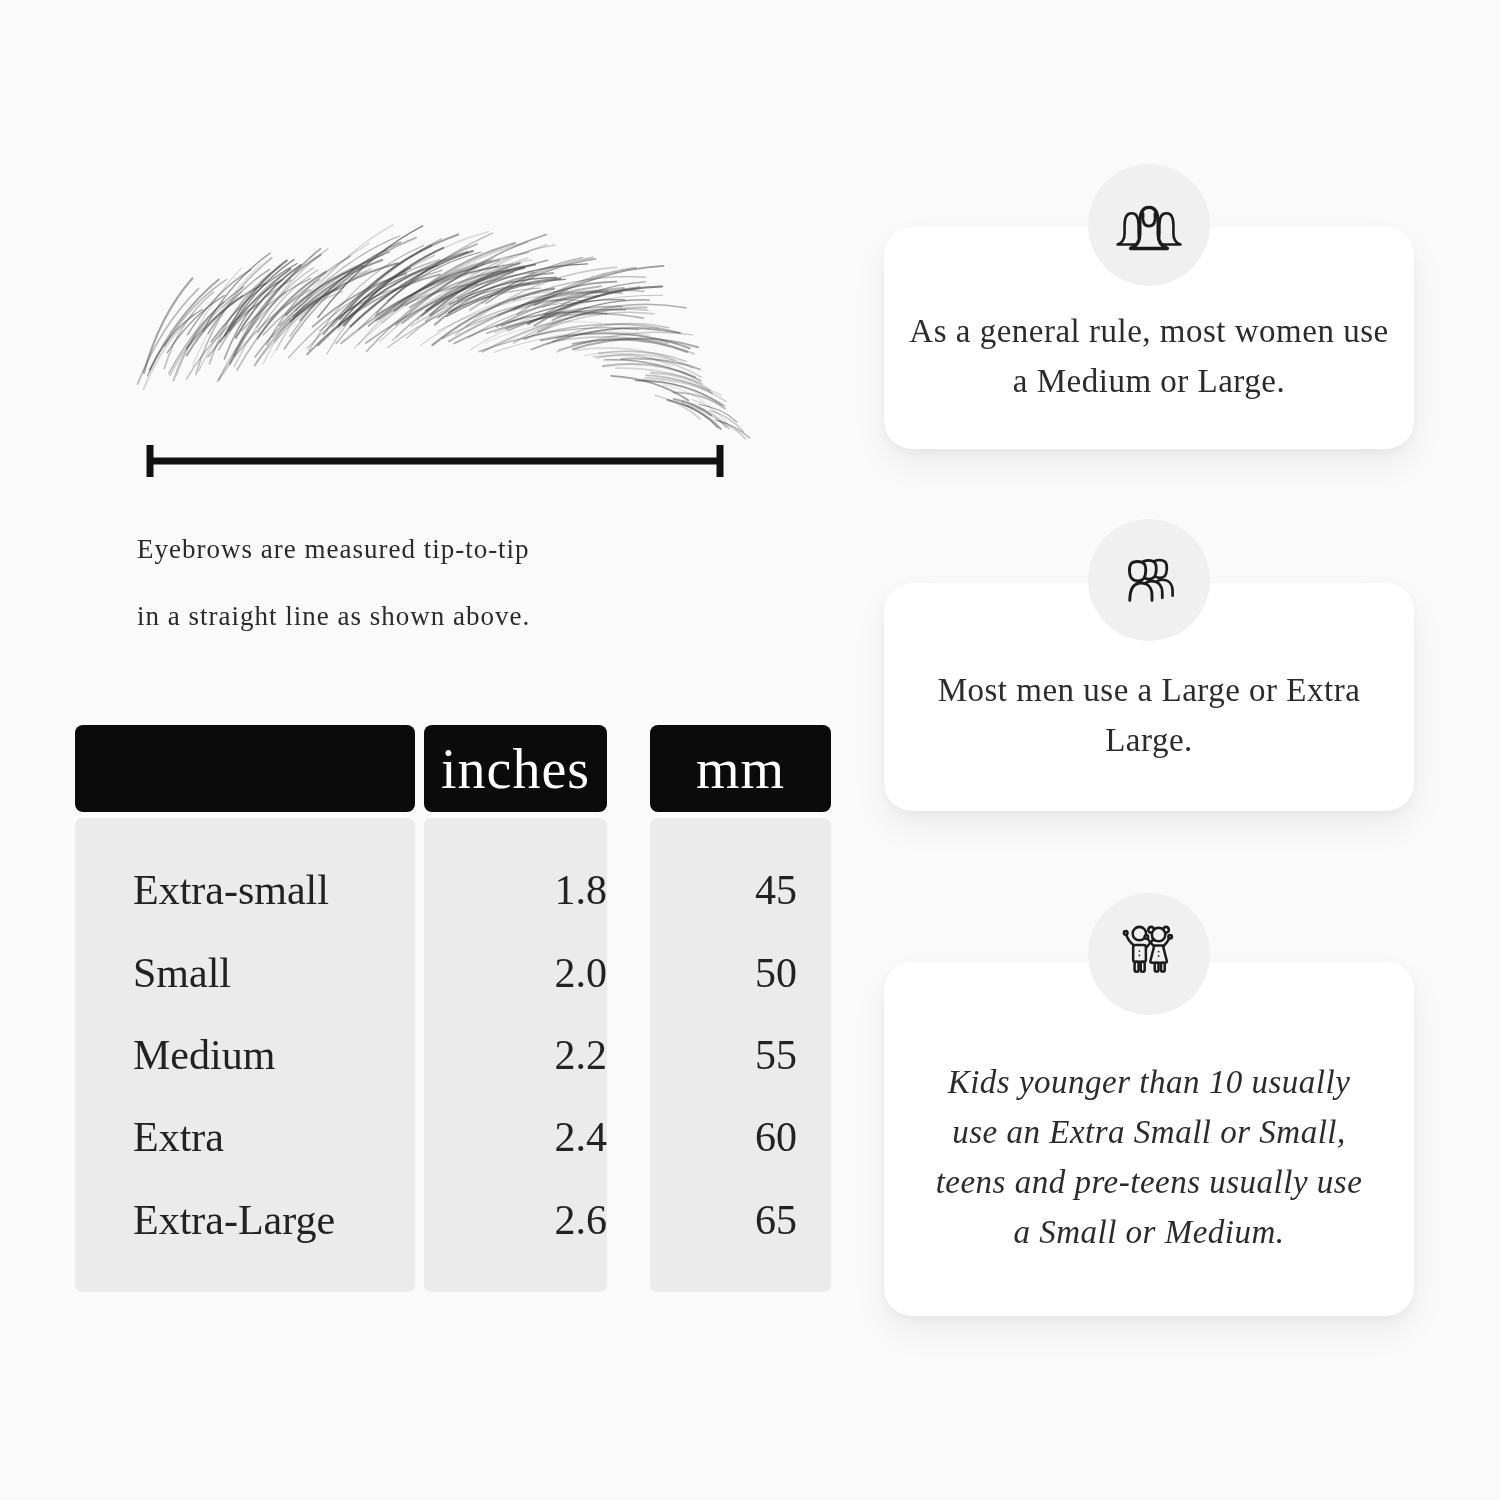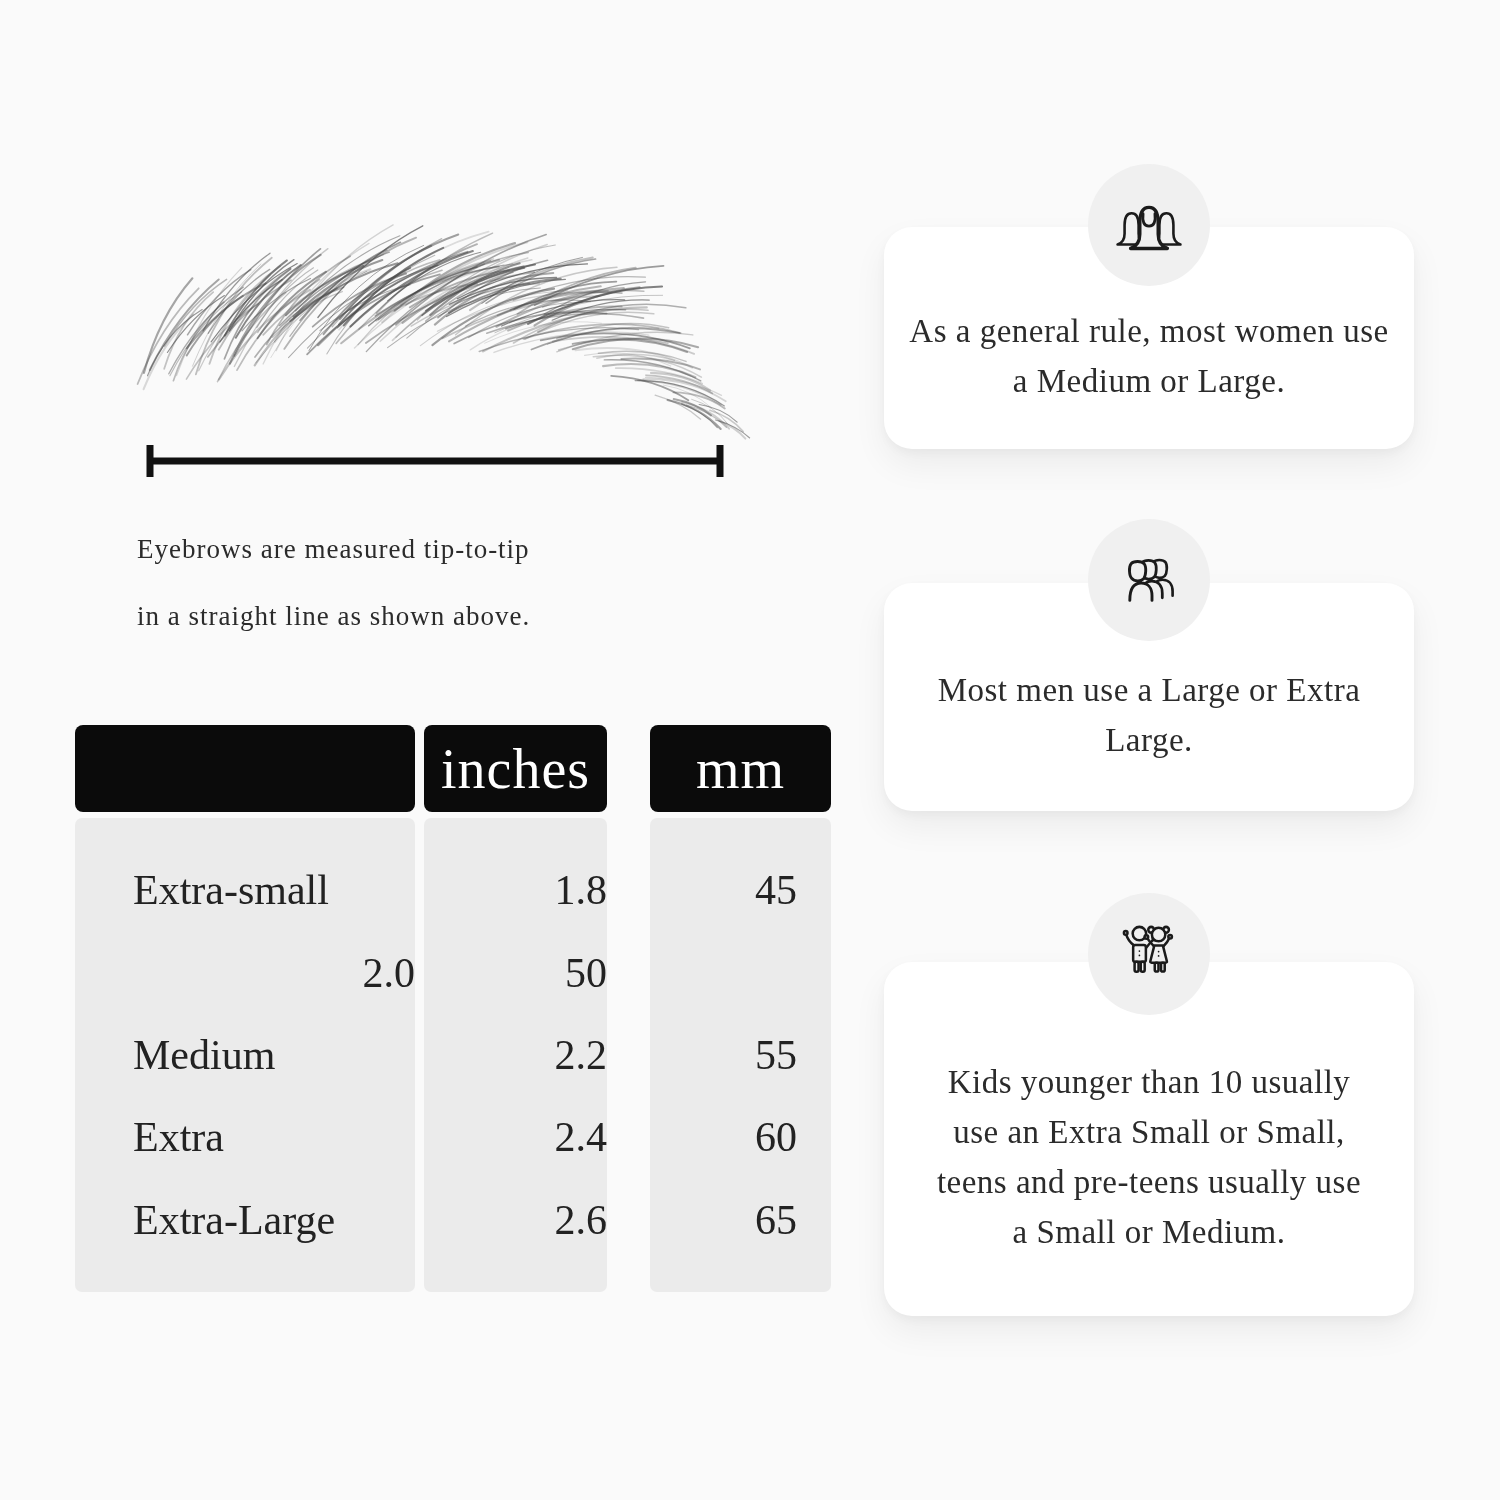--- a/index.html
+++ b/index.html
@@ -41,21 +41,21 @@
   
   .card{
     position:absolute;left:884px;width:530px;background:#fff;border-radius:28px;
     box-shadow:0 16px 34px rgba(0,0,0,.06), 0 4px 10px rgba(0,0,0,.035);
     display:flex;align-items:center;justify-content:center;
     padding:60px 25px 25px;box-sizing:border-box;text-align:center;
   }
   .card .card-text{font-size:33px;line-height:50px;letter-spacing:.5px;color:#2b2b2b;}
   .card1{top:227px;height:222px;}
   .card2{top:583px;height:228px;}
-  .card3{top:962px;height:354px;}
+  .card3{top:962px;height:354px;font-style:italic;}
   .card1 .card-text{max-width:500px;}
   .card2 .card-text{max-width:430px;}
   .card3 .card-text{max-width:432px;}
 
   .icon-circle{
     position:absolute;left:1088px;width:122px;height:122px;border-radius:50%;
     background:#f0f0f0;display:flex;align-items:center;justify-content:center;
   }
   .circ1{top:164px;} .circ2{top:519px;} .circ3{top:893px;}
   .icon-circle svg{width:72px;height:72px;}
@@ -278,20 +278,21 @@
   <div class="tbody-block col2"></div>
   <div class="tbody-block col3"></div>
 
   <div class="trows">
     <div class="trow">
       <div class="cell lbl">Extra-small</div>
       <div class="cell num">1.8</div>
       <div class="cell num">45</div>
     </div>
     <div class="trow">
+      <div class="cell lbl">Small</div>
       <div class="cell num">2.0</div>
       <div class="cell num">50</div>
     </div>
     <div class="trow">
       <div class="cell lbl">Medium</div>
       <div class="cell num">2.2</div>
       <div class="cell num">55</div>
     </div>
     <div class="trow">
       <div class="cell lbl">Extra</div>

